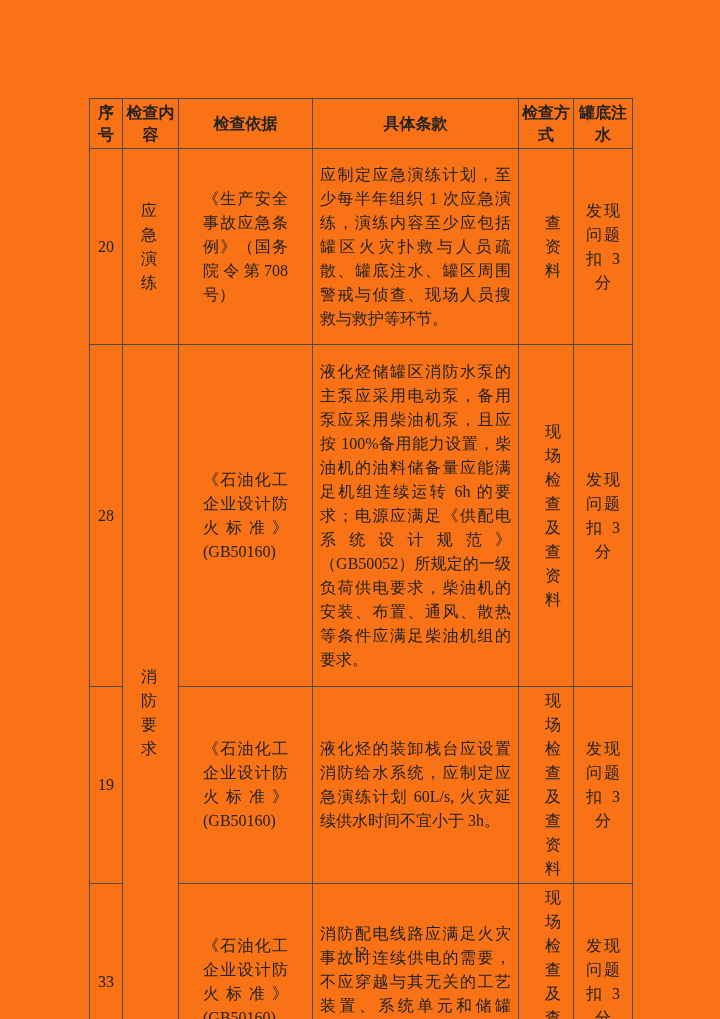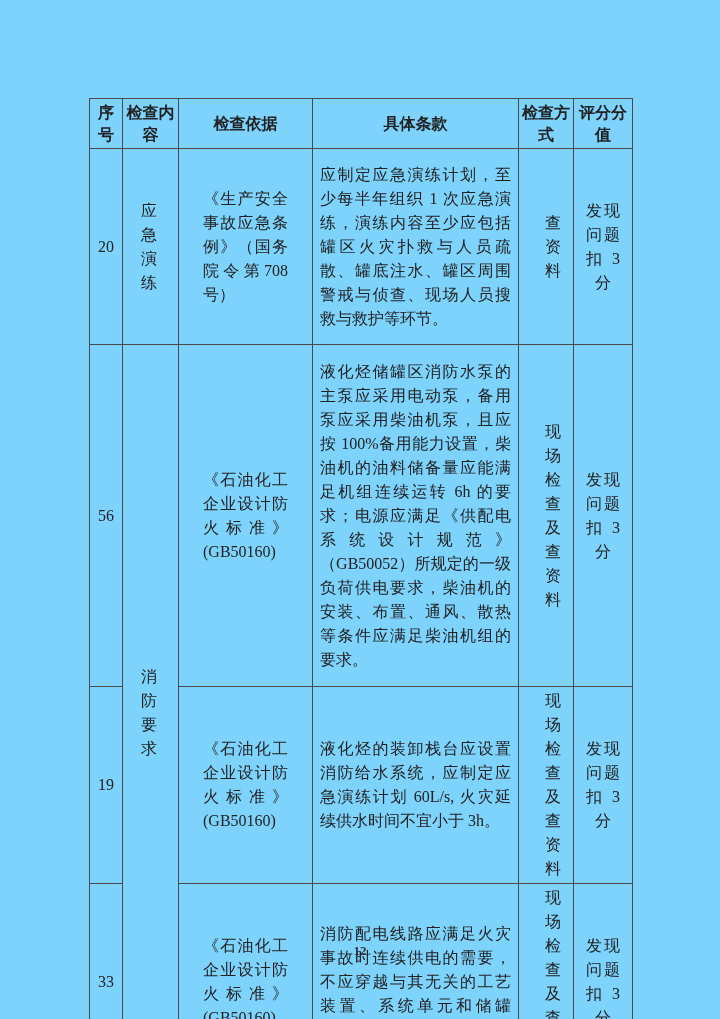--- a/index.html
+++ b/index.html
@@ -5,21 +5,21 @@
   html,body{margin:0;padding:0;}
   body{
     width:720px;height:1019px;
     background:#ffffff;
     font-family:"Liberation Serif","DejaVu Serif",serif;
     color:#222222;
     position:relative;
     overflow:hidden;
   }
   .page{
-    position:absolute;left:0;top:0;width:720px;height:1019px;background:#7dd3fc;
+    position:absolute;left:0;top:0;width:720px;height:1019px;background:#f97316;
   }
   table.doc-table{
     position:absolute;
     left:89px;top:98px;width:543px;
     border-collapse:collapse;
     table-layout:fixed;
   }
   .doc-table th,.doc-table td{
     border:1px solid #4a4a4a;
     vertical-align:middle;
@@ -96,34 +96,34 @@
       <col style="width:55px">
       <col style="width:59px">
     </colgroup>
     <tbody>
       <tr class="h-header">
         <th>序号</th>
         <th>检查内容</th>
         <th>检查依据</th>
         <th>具体条款</th>
         <th>检查方式</th>
-        <th>评分分值</th>
+        <th>罐底注水</th>
       </tr>
 
       <tr class="h-r30">
         <td class="cell-no">20</td>
         <td class="cell-content">应急演练</td>
         <td class="cell-basis">《生产安全事故应急条例》（国务院令第708 号）</td>
         <td class="cell-clause">应制定应急演练计划，至少每半年组织 1 次应急演练，演练内容至少应包括罐区火灾扑救与人员疏散、罐底注水、罐区周围警戒与侦查、现场人员搜救与救护等环节。</td>
         <td class="cell-method">查资料</td>
         <td class="cell-score">发现问题扣 3 分</td>
       </tr>
 
       <tr class="h-r31">
-        <td class="cell-no">56</td>
+        <td class="cell-no">28</td>
         <td class="cell-content" rowspan="3">消防要求</td>
         <td class="cell-basis">《石油化工企业设计防火标准》(GB50160)</td>
         <td class="cell-clause">液化烃储罐区消防水泵的主泵应采用电动泵，备用泵应采用柴油机泵，且应按 100%备用能力设置，柴油机的油料储备量应能满足机组连续运转 6h 的要求；电源应满足《供配电系统设计规范》（GB50052）所规定的一级负荷供电要求，柴油机的安装、布置、通风、散热等条件应满足柴油机组的要求。</td>
         <td class="cell-method">现场检查及查资料</td>
         <td class="cell-score">发现问题扣 3 分</td>
       </tr>
 
       <tr class="h-r32">
         <td class="cell-no">19</td>
         <td class="cell-basis">《石油化工企业设计防火标准》(GB50160)</td>

